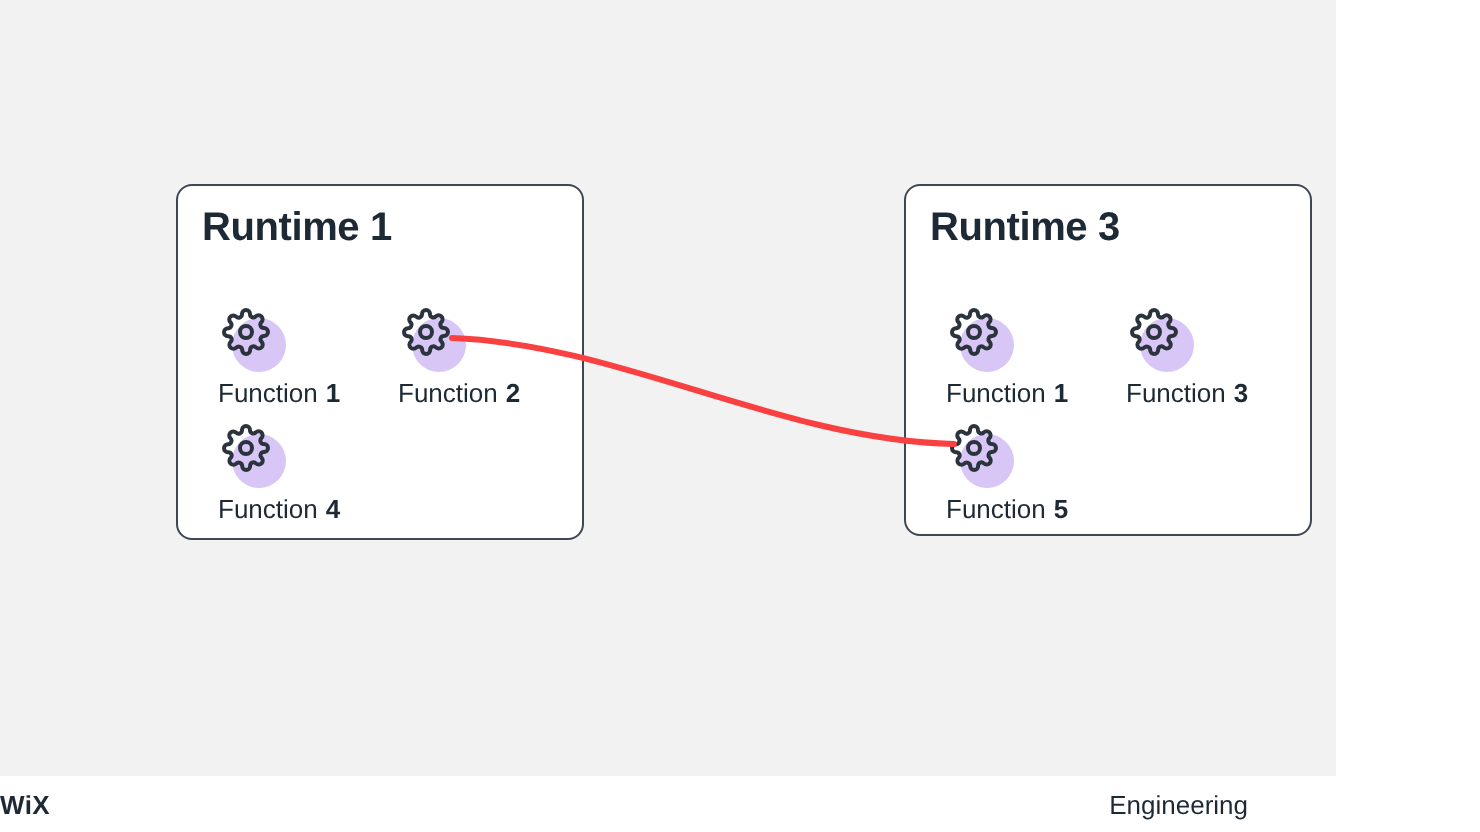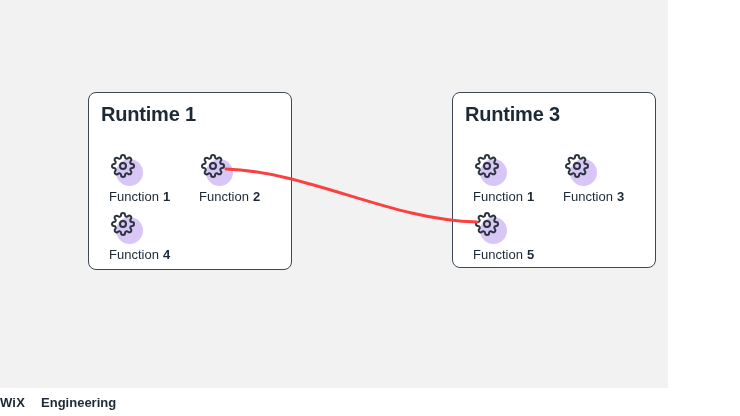--- a/index.html
+++ b/index.html
@@ -83,33 +83,33 @@
     color: var(--text);
   }
   .func-label b { font-weight: 700; }
   .footer {
     position: absolute;
     left: 0; right: 0; bottom: 0;
     height: 28px;
     background: var(--footer-background);
     display: flex;
     align-items: center;
-    justify-content: flex-start;
+    justify-content: space-between;
     padding-right: 44px;
     z-index: 3;
   }
   .brand-bold {
     font-size: 13px;
     font-weight: 700;
     letter-spacing: 0.2px;
     color: var(--text);
   }
   .brand-light {
     font-size: 13px;
-    font-weight: 700;
+    font-weight: 400;
     margin-left: 16px;
     color: var(--text);
   }
 </style>
 </head>
 <body>
 
 <div class="canvas">
 
   <svg width="0" height="0" style="position:absolute">

